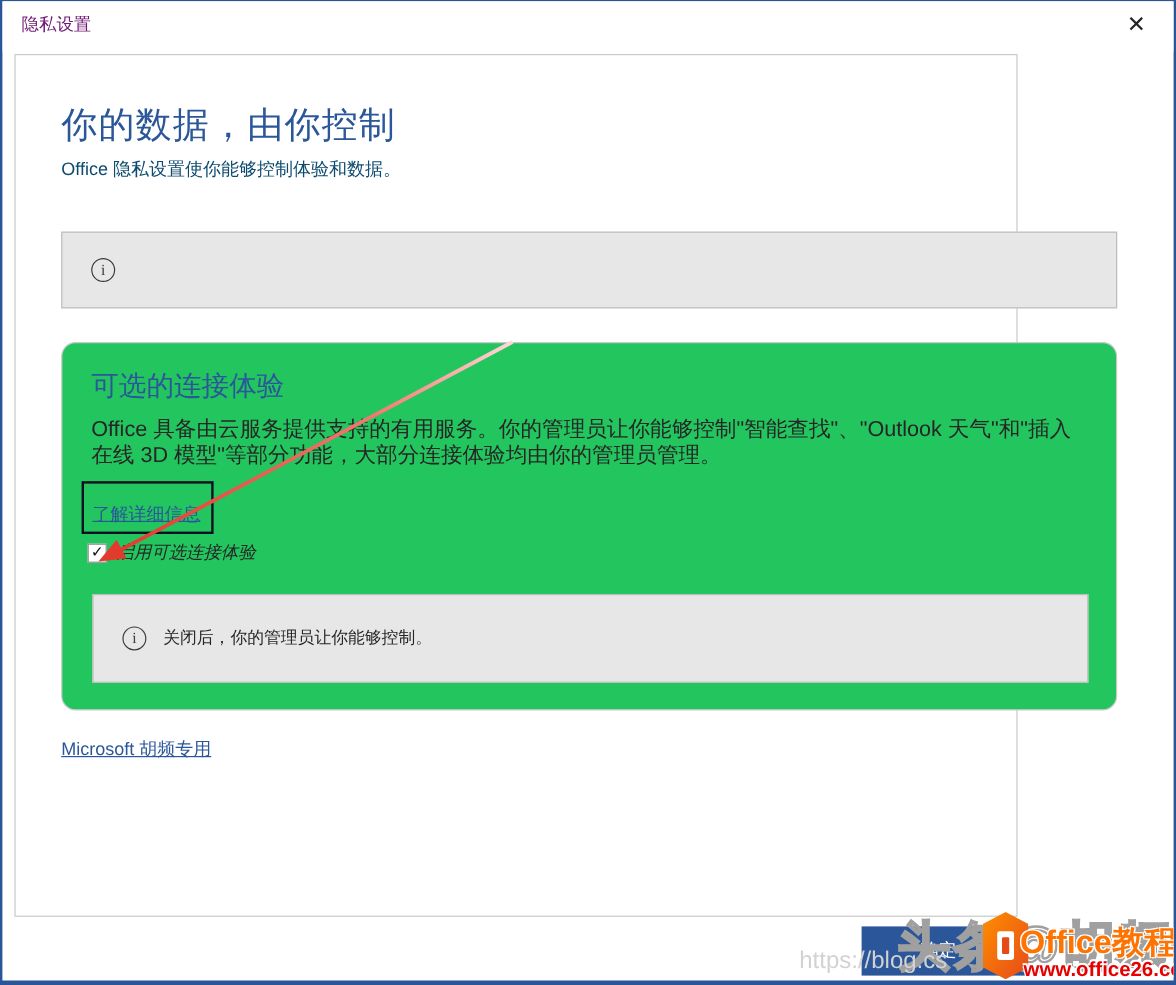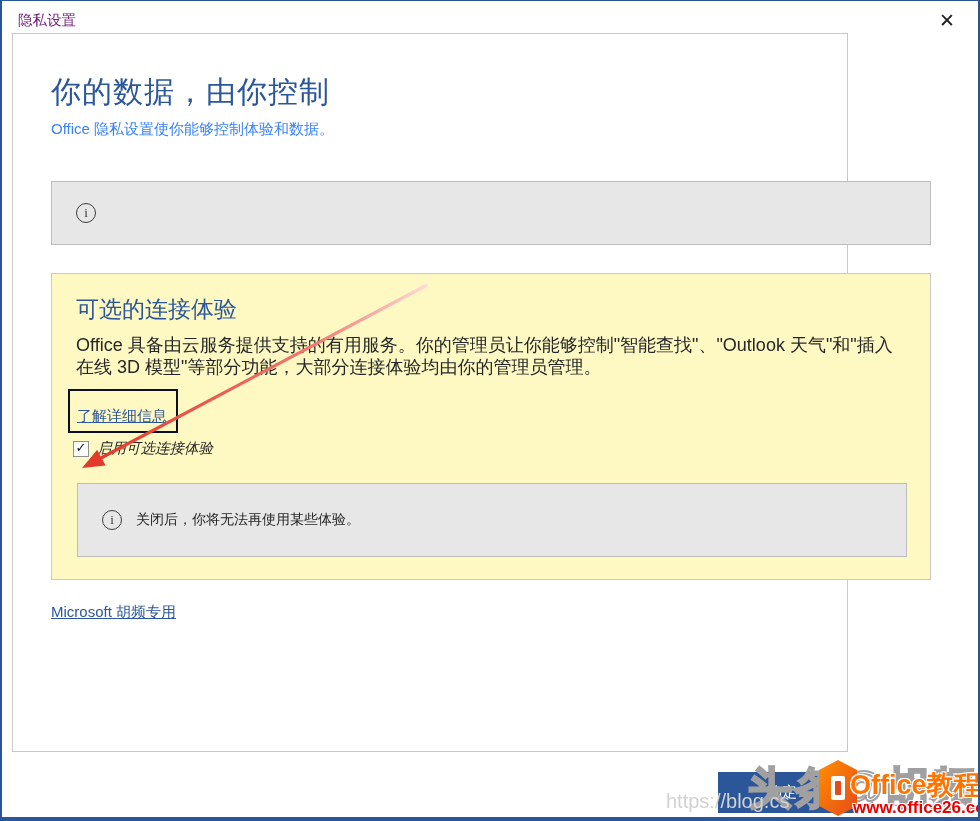--- a/index.html
+++ b/index.html
@@ -24,47 +24,47 @@
   .titlebar { position: absolute; left: 0; top: 0; width: 100%; height: 42px; background: #ffffff; }
   .titlebar-title { position: absolute; left: 16px; top: 10px; font-size: 14.5px; color: #701a75; }
   .close-btn {
     position: absolute; right: 16px; top: 4px;
     width: 30px; height: 30px; border: none; background: transparent;
     font-size: 19px; color: #222; cursor: pointer; font-weight: 300;
     font-family: "DejaVu Sans", sans-serif;
   }
   
   .panel {
-    position: absolute; left: 10px; top: 32px;
+    position: absolute; left: 10px; top: 44px;
     width: 836px; height: 719px;
     background: #ffffff; border: 1px solid #c9c9c9;
   }
   .h1 {
     position: absolute; left: 38px; top: 38px;
     font-size: 30px; font-weight: 400; color: #2b579a; letter-spacing: 1px;
   }
-  .subtitle { position: absolute; left: 38px; top: 86px; font-size: 15px; color: #3b82f6; }
+  .subtitle { position: absolute; left: 38px; top: 86px; font-size: 15px; color: #0c4a6e; }
   
   .notice {
     position: absolute;
     background: #e7e7e7; border: 1px solid #bdbdbd;
     display: flex; align-items: center; gap: 14px;
     padding: 0 24px; font-size: 14px; color: #262626;
   }
   .notice-admin { left: 38px; top: 147px; width: 880px; height: 64px; }
   .info-icon {
     flex: 0 0 auto; width: 20px; height: 20px; border: 1.6px solid #3c3c3c; border-radius: 50%;
     display: inline-flex; align-items: center; justify-content: center;
     font-size: 13px; color: #3c3c3c; font-family: "Liberation Serif", serif; font-style: normal;
   }
   
   .section {
     position: absolute; left: 38px; top: 239px;
     width: 880px; height: 307px;
-    border: 1px solid #c9c9c9; border-radius: 0; background: #fef9c3;
+    border: 1px solid #c9c9c9; border-radius: 12px; background: #22c55e;
   }
   .h2 { position: absolute; left: 24px; top: 20px; font-size: 23px; font-weight: 400; color: #2b579a; }
   .section-desc {
     position: absolute; left: 24px; top: 60px; width: 832px;
     font-size: 18px; line-height: 22px; color: #262626;
   }
   .learn-more-box {
     position: absolute; left: 16px; top: 115px;
     border: 2px solid #0c1020; padding: 16px 9px 5px 7px; background: transparent;
   }
@@ -150,21 +150,21 @@
         <span class="checkbox">
           <span class="check">✓</span>
         </span>
         <span class="checkbox-label">启用可选连接体验</span>
       </label>
 
       <div class="notice notice-warning">
         <span class="info-icon">
             <span>i</span>
           </span>
-        <span>关闭后，你将无法再使用某些体验。</span>
+        <span>关闭后，你的管理员让你能够控制。</span>
       </div>
     </div>
 
     <a class="link privacy-link">Microsoft 胡频专用</a>
   </div>
 
   <button class="ok-btn">确定</button>
 
   <svg class="arrow-overlay" viewBox="0 0 980 821" xmlns="http://www.w3.org/2000/svg">
     <defs>

